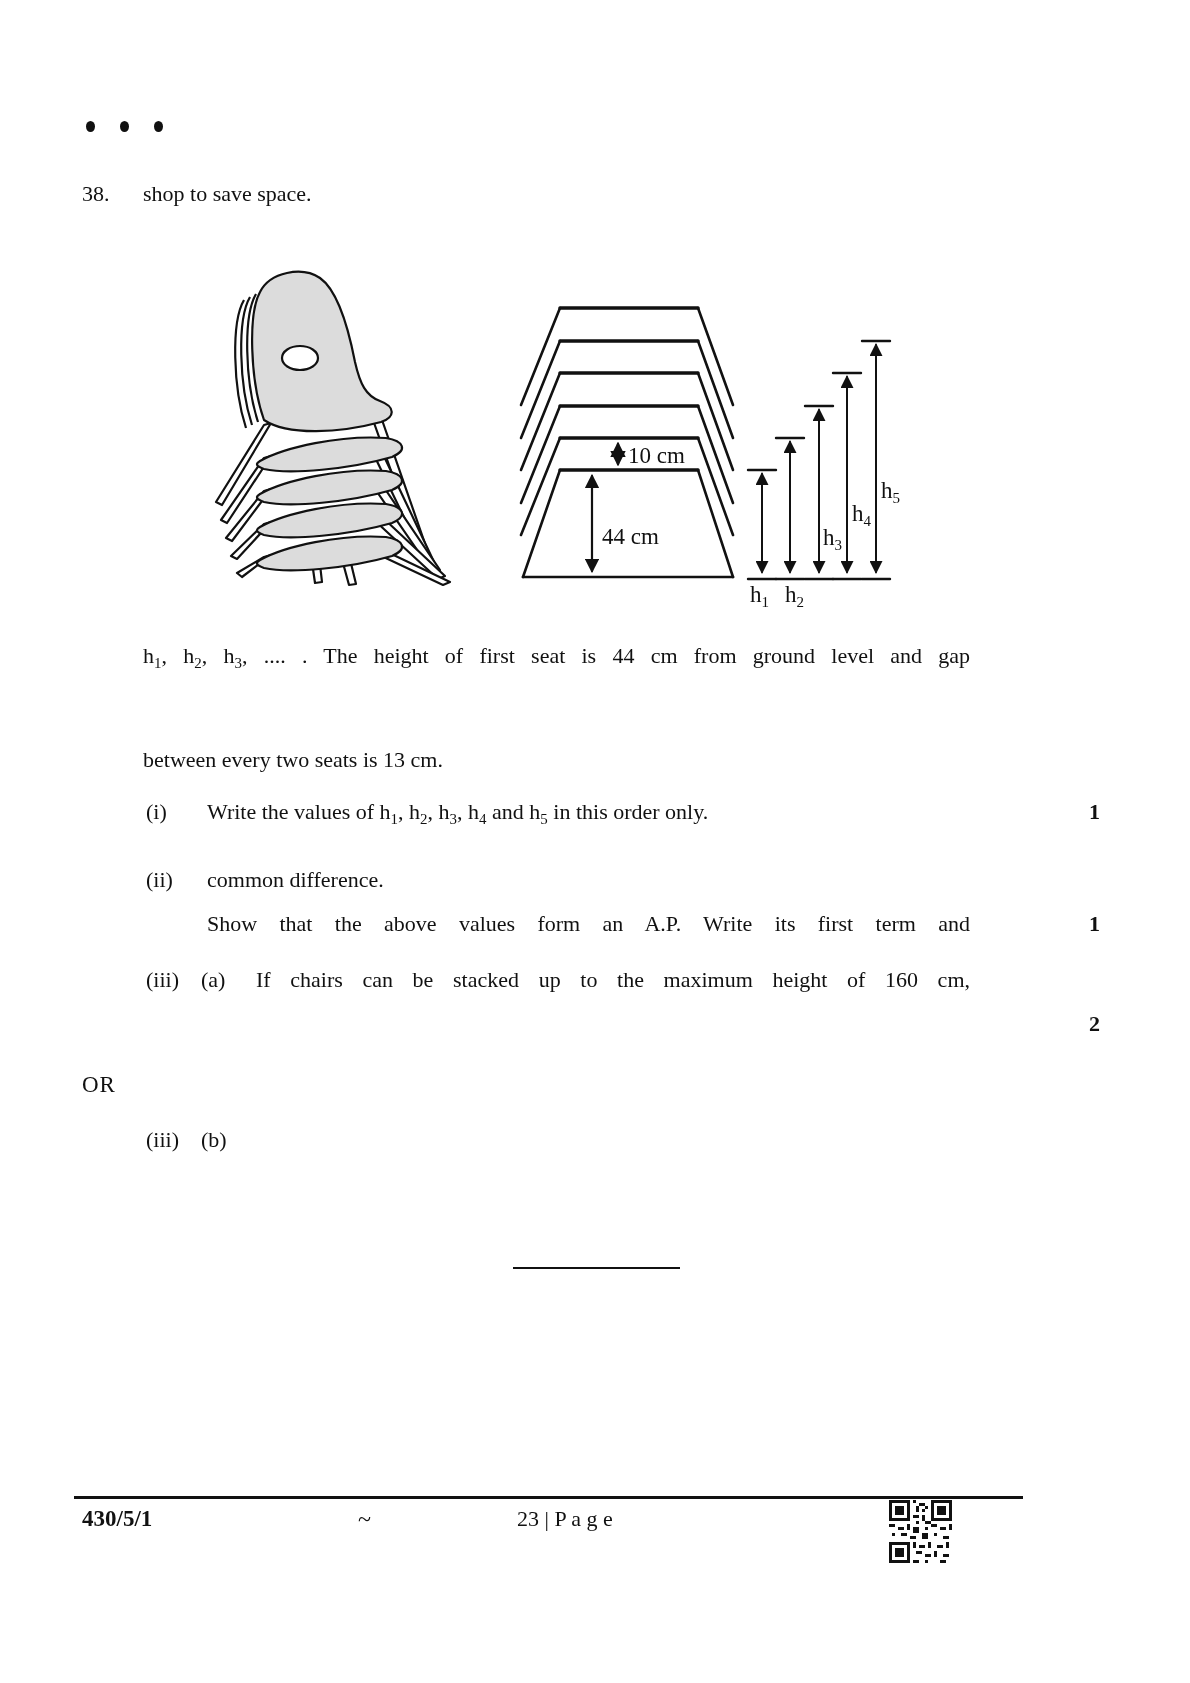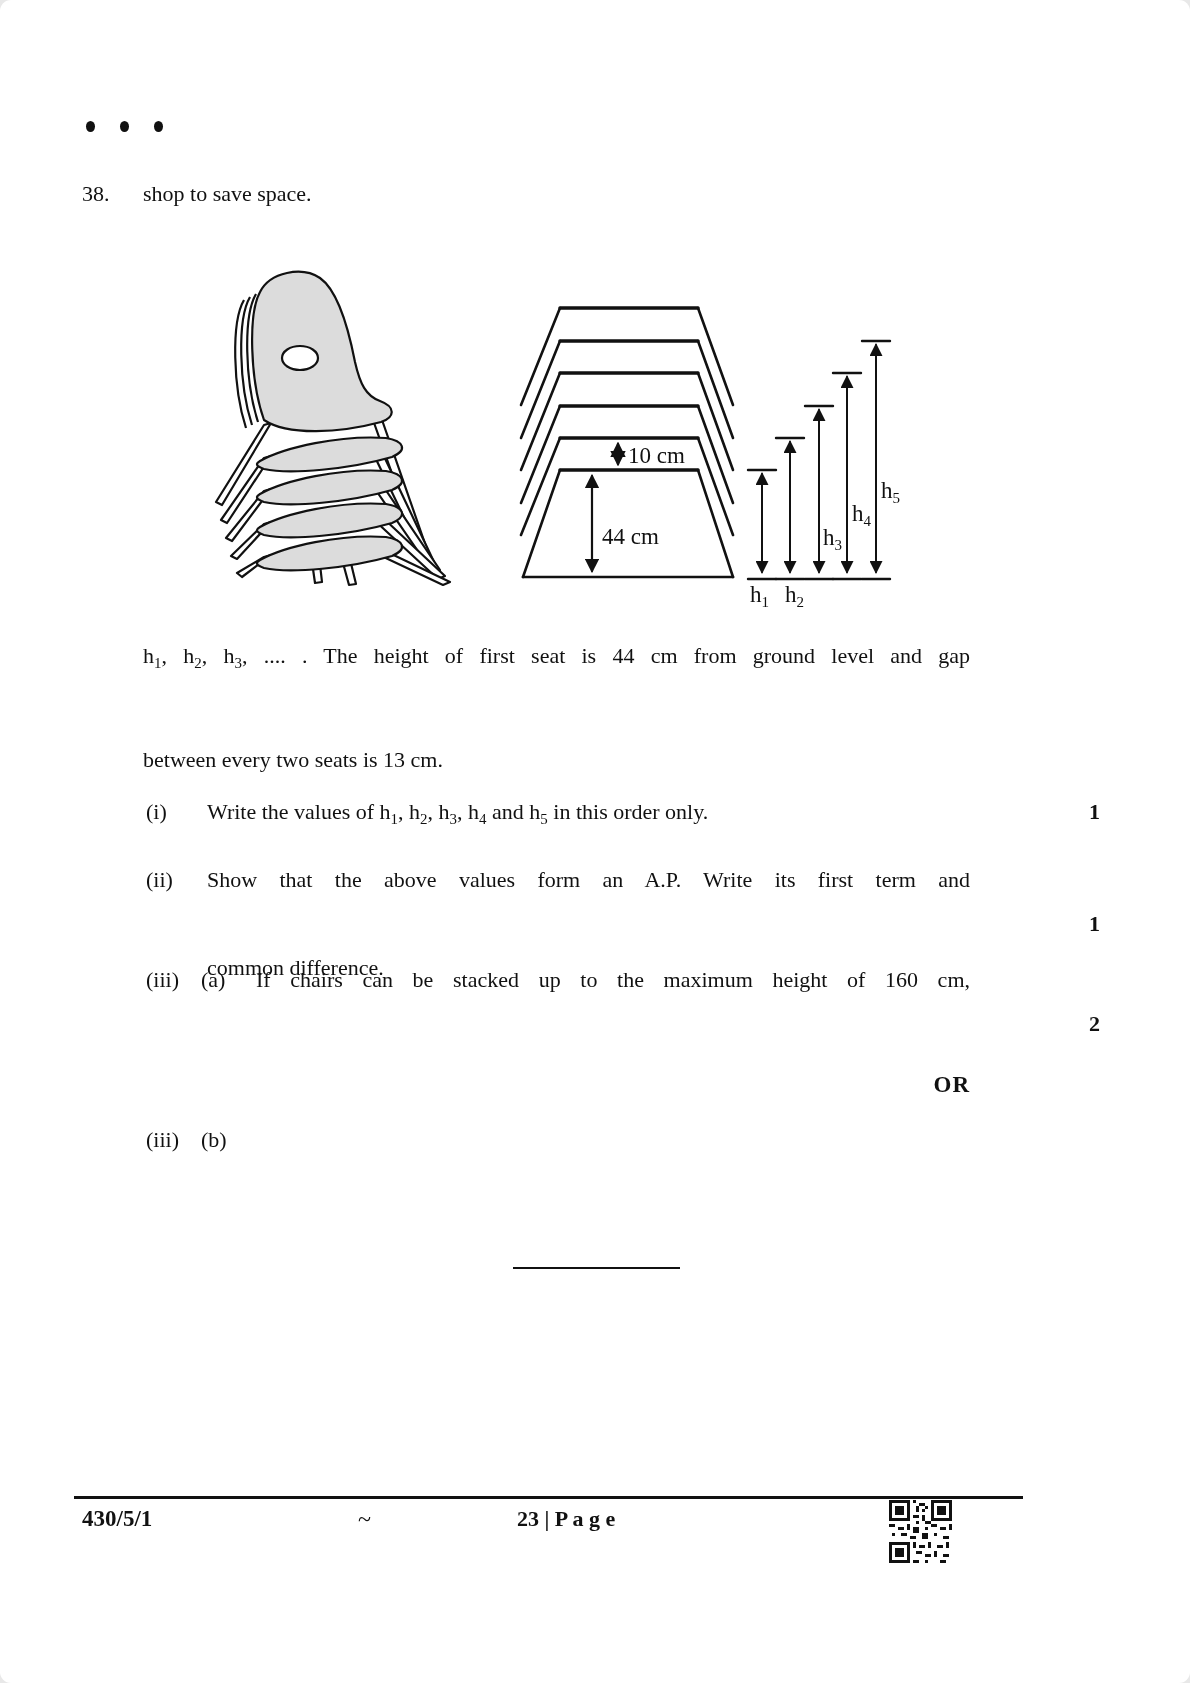--- a/index.html
+++ b/index.html
@@ -4,21 +4,20 @@
 <style>
   html,body{margin:0;padding:0;background:#e8e8e8;}
   .page{
     position:relative;
     width:1190px;height:1683px;
     background:#ffffff;
     margin:0 auto;
     font-family:"Liberation Serif","DejaVu Serif",serif;
     color:#111;
     overflow:hidden;
-    border-radius:11px;
   }
   .bullets{position:absolute;left:86px;top:121px;display:flex;gap:25px;}
   .dot{width:9px;height:11px;background:#111;border-radius:50%;}
 
   .line{display:block;}
   .j{text-align:justify;}
   .j::after{content:"";display:inline-block;width:100%;height:0;}
   sub{font-size:68%;line-height:0;}
 
   .qrow{position:absolute;left:82px;top:171px;font-size:22px;line-height:45px;}
@@ -33,35 +32,35 @@
 
   .item{position:absolute;font-size:22px;line-height:44px;}
   .ilabel{position:absolute;left:146px;width:55px;}
   .slabel{position:absolute;left:201px;width:52px;}
   .itext-a{position:absolute;left:207px;width:763px;}
   .itext-b{position:absolute;left:256px;width:714px;}
   .it1{top:790px;}
   .it2{top:858px;}
   .it3{top:958px;}
   .it4{top:1118px;}
-  .or-sep{position:absolute;left:82px;top:1063px;width:888px;text-align:right;
-          font-size:23px;line-height:44px;font-weight:bold;letter-spacing:1px;}
+  .or-sep{position:absolute;left:82px;top:1063px;width:888px;text-align:left;
+          font-size:23px;line-height:44px;font-weight:normal;letter-spacing:1px;}
 
   .mark{position:absolute;right:90px;width:60px;text-align:right;
         font-size:22px;line-height:44px;font-weight:bold;}
   .mk1{top:790px;}
   .mk2{top:902px;}
   .mk3{top:1002px;}
 
   .divider{position:absolute;left:513px;top:1267px;width:167px;border-top:2.5px solid #111;}
 
   .footer-rule{position:absolute;left:74px;top:1496px;width:949px;border-top:3.5px solid #111;}
   .footer-code{position:absolute;left:82px;top:1506px;font-size:23px;font-weight:bold;}
   .footer-tilde{position:absolute;left:358px;top:1506px;font-size:24px;}
-  .footer-page{position:absolute;left:517px;top:1506px;font-size:22px;font-weight:bold;}
+  .footer-page{position:absolute;left:517px;top:1506px;font-size:22px;font-weight:normal;}
   .qr{position:absolute;left:888px;top:1500px;width:64px;height:66px;}
 </style>
 </head>
 <body>
 
 <div class="page">
 
   <div class="bullets">
     <span class="dot"></span>
     <span class="dot"></span>
@@ -182,22 +181,22 @@
   <div class="item it1">
     <span class="ilabel">(i)</span>
     <div class="itext-a">
       <span class="line">Write the values of h<sub>1</sub>, h<sub>2</sub>, h<sub>3</sub>, h<sub>4</sub> and h<sub>5</sub> in this order only.</span>
     </div>
   </div>
 
   <div class="item it2">
     <span class="ilabel">(ii)</span>
     <div class="itext-a">
+      <span class="line">common difference.</span>
       <span class="line j">Show that the above values form an A.P. Write its first term and</span>
-      <span class="line">common difference.</span>
     </div>
   </div>
 
   <div class="item it3">
     <span class="ilabel">(iii)</span>
     <span class="slabel">(a)</span>
     <div class="itext-b">
       <span class="line j">If chairs can be stacked up to the maximum height of 160 cm,</span>
     </div>
   </div>

